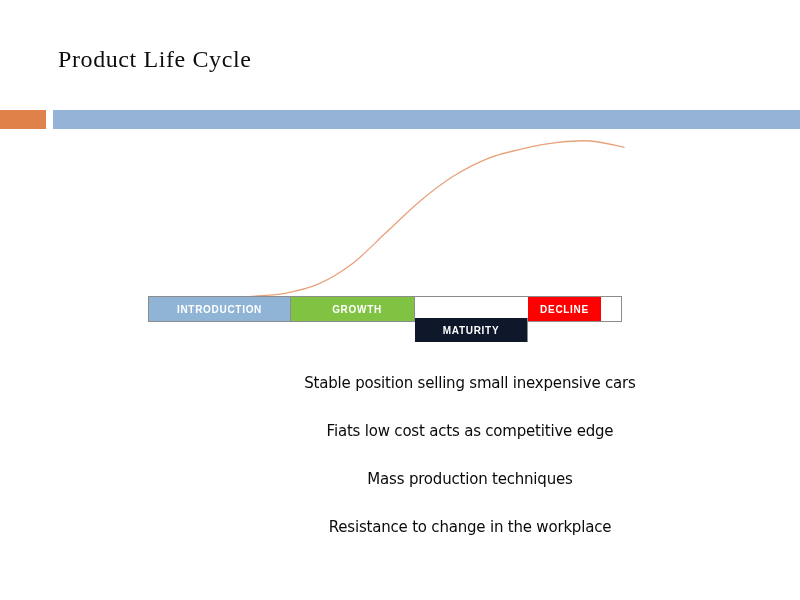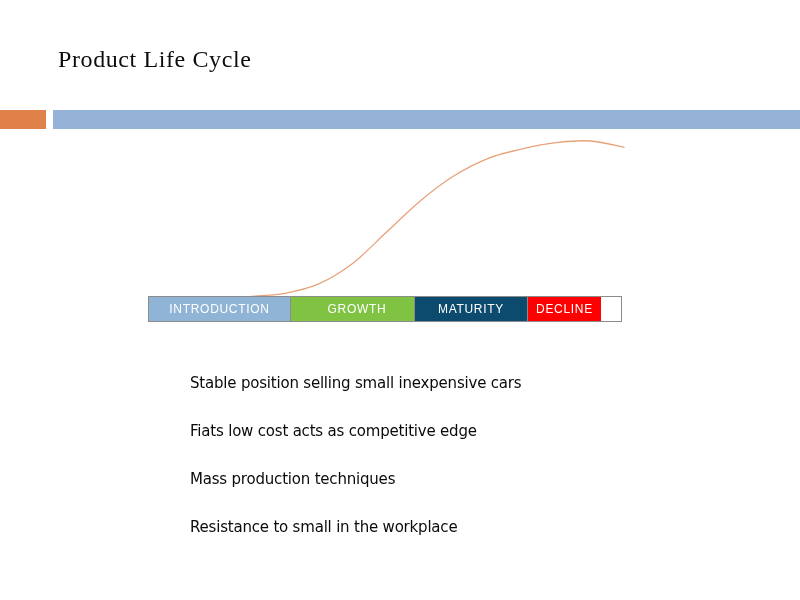--- a/index.html
+++ b/index.html
@@ -80,38 +80,39 @@
     width: 474px;
   }
   .stage {
     display: flex;
     align-items: center;
     justify-content: center;
     box-sizing: border-box;
     border-right: 1px solid #8c8c8c;
     height: 100%;
     color: #ffffff;
-    font-size: 12px;
-    font-weight: 400;
+    font-size: 10px;
+    font-weight: 700;
     letter-spacing: 0.7px;
     text-align: right;
     white-space: nowrap;
   }
   .stage:last-child { border-right: none; }
   .stage-introduction { background: #8fb4d5; width: 142px; }
   .stage-growth       { background: #80c342; width: 124px; padding-left: 9px; }
   .stage-maturity     { background: #ffc000; width: 113px; }
   .stage-decline      { background: #fe0000; width: 73px; }
 
   
   .bullets {
     position: absolute;
     left: 190px;
     top: 376px;
     width: 560px;
+    text-align: center;
   }
   .bullet-line {
     font-family: "DejaVu Sans", sans-serif;
     font-size: 15px;
     font-weight: 400;
     color: #0a0a0a;
     line-height: 1;
     margin-bottom: 33px;
     letter-spacing: -0.2px;
     white-space: nowrap;
@@ -134,26 +135,26 @@
   </svg>
 </div>
 
 <div class="stage-bar">
   <div class="stage stage-introduction" style="background: rgb(143, 180, 213);">
     <span>INTRODUCTION</span>
   </div>
   <div class="stage stage-growth" style="background: rgb(128, 195, 66);">
     <span>GROWTH</span>
   </div>
-  <div class="stage stage-maturity" style="background: #0c4a6e;">
+  <div class="stage stage-maturity" style="background: #0f172a; margin-top: 21px;">
     <span>MATURITY</span>
   </div>
   <div class="stage stage-decline" style="background: rgb(254, 0, 0);">
     <span>DECLINE</span>
   </div>
 </div>
 
 <div class="bullets">
   <div class="bullet-line">Stable position selling small inexpensive cars</div>
   <div class="bullet-line">Fiats low cost acts as competitive edge</div>
   <div class="bullet-line">Mass production techniques</div>
-  <div class="bullet-line">Resistance to small in the workplace</div>
+  <div class="bullet-line">Resistance to change in the workplace</div>
 </div>
 
 </body></html>

